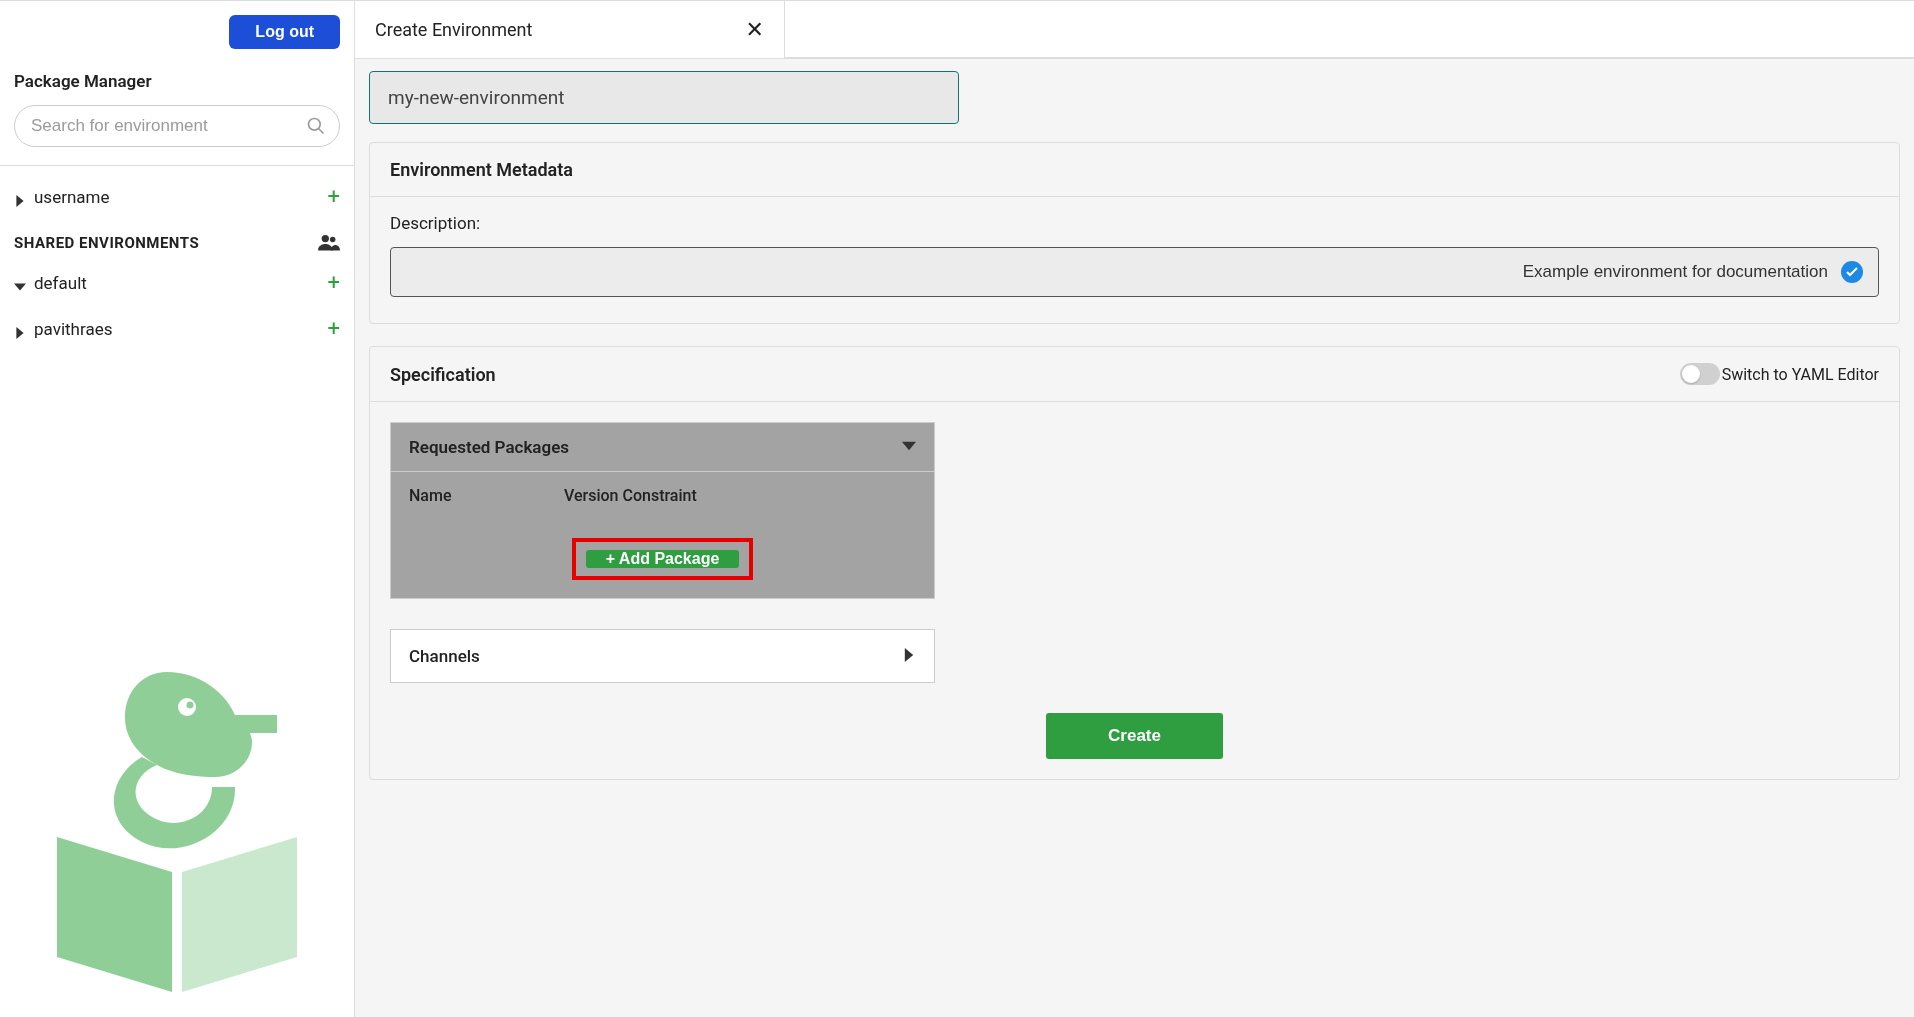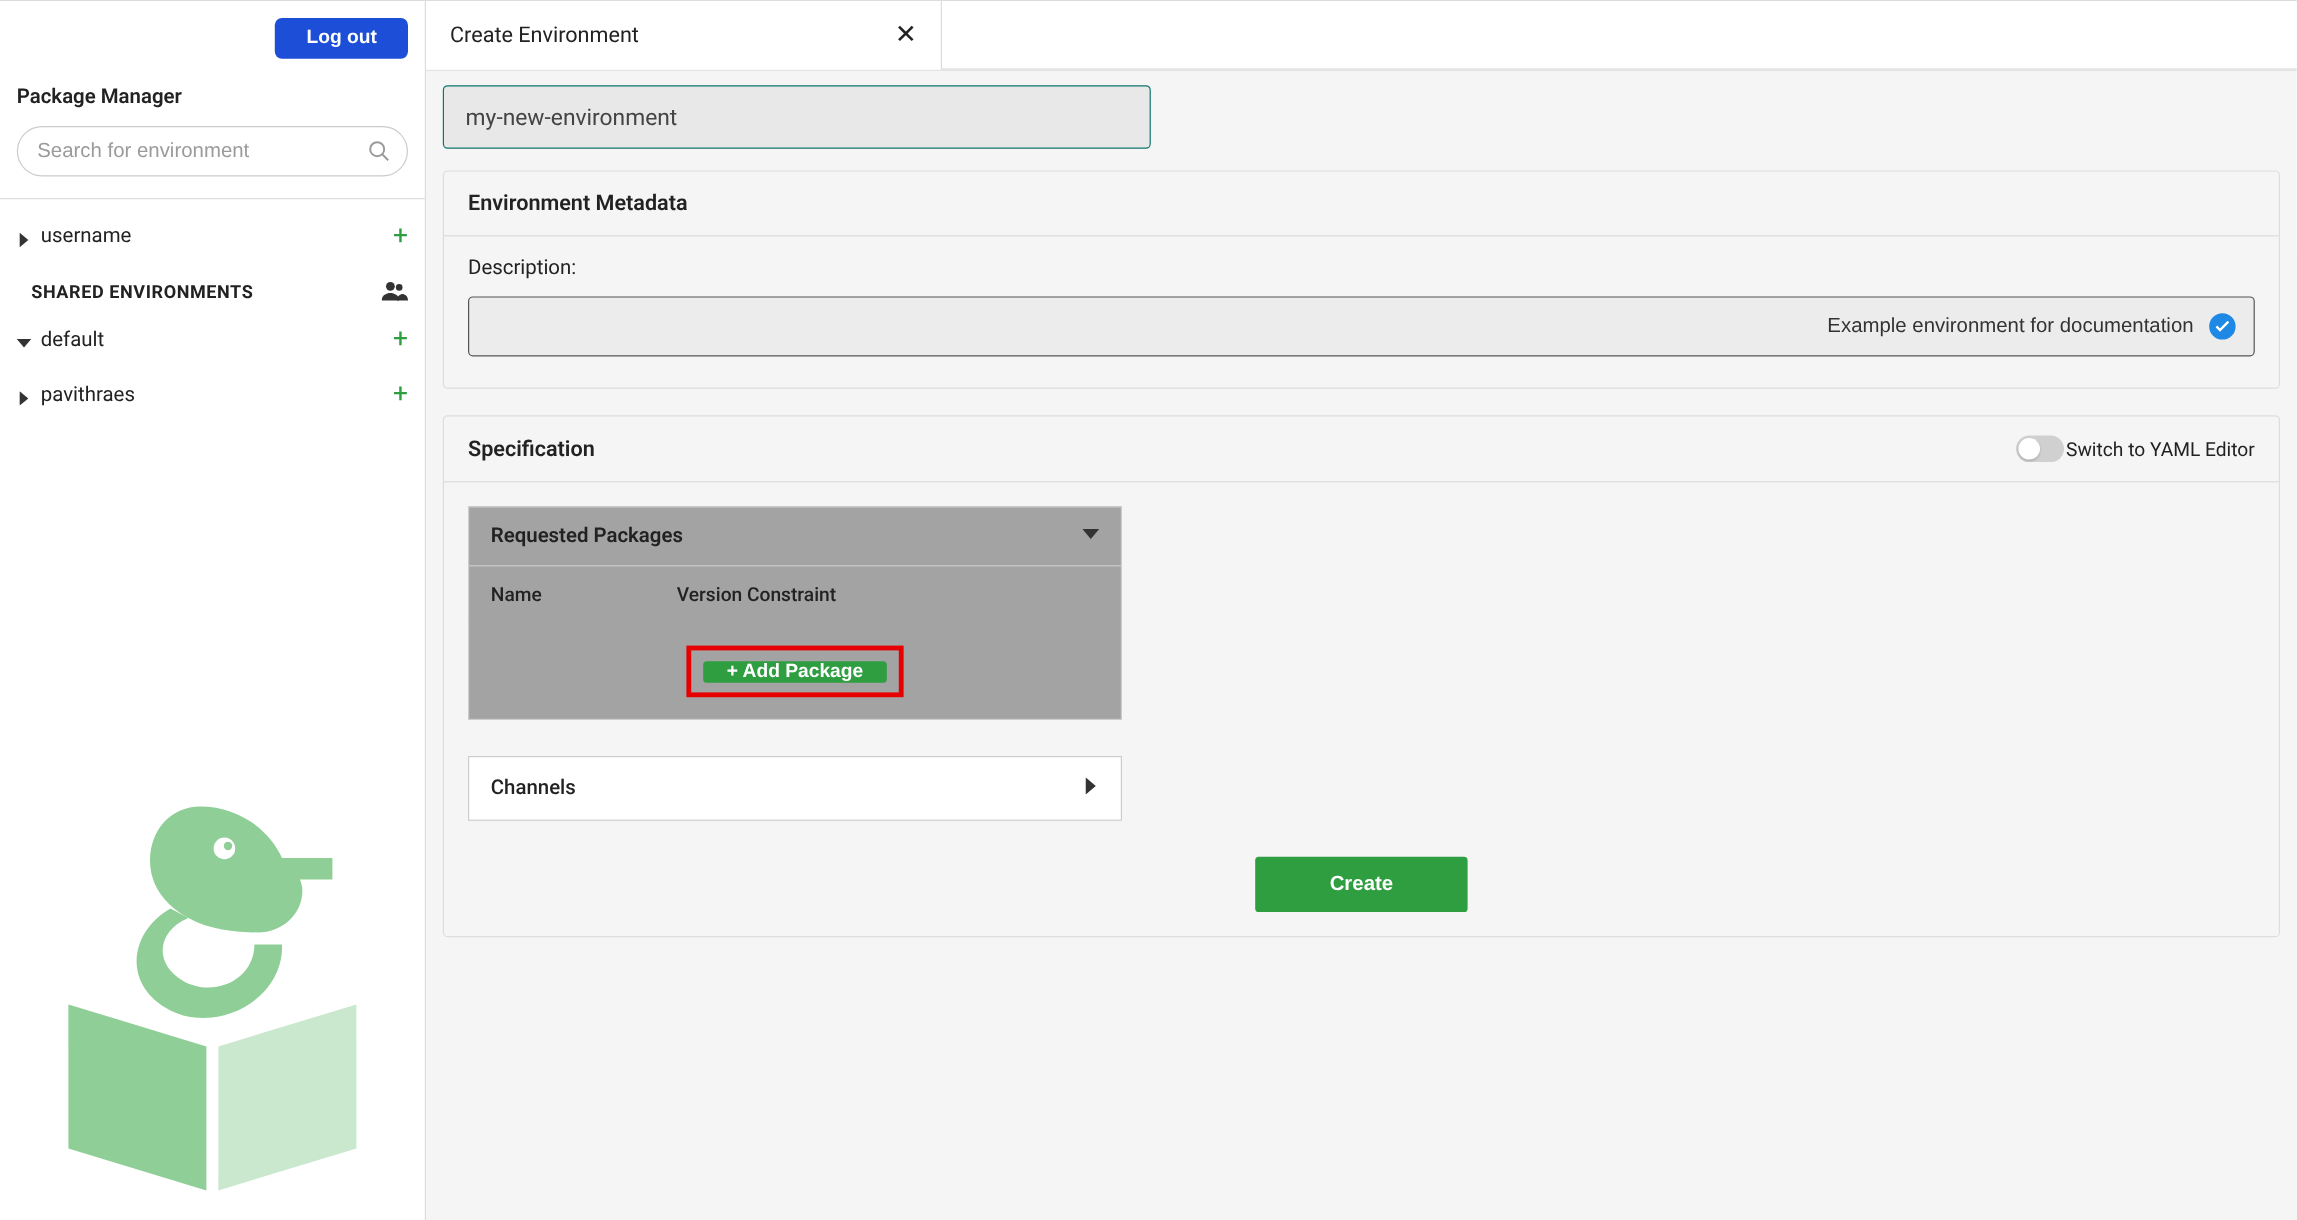--- a/index.html
+++ b/index.html
@@ -87,21 +87,20 @@
   .tree-item-left { display: flex; align-items: center; gap: 8px; }
   .tree-header {
     display: flex;
     align-items: center;
     justify-content: space-between;
     padding: 14px 14px 8px 14px;
     font-size: 15px;
     font-weight: 700;
     letter-spacing: 0.5px;
     color: #222;
-    margin-left: 12px;
   }
   .plus-icon {
     color: #2e9e41;
     font-size: 22px;
     font-weight: 400;
     line-height: 1;
     cursor: pointer;
   }
   .caret { width: 12px; height: 12px; display: inline-block; }
   .people-icon { width: 22px; height: 18px; }

